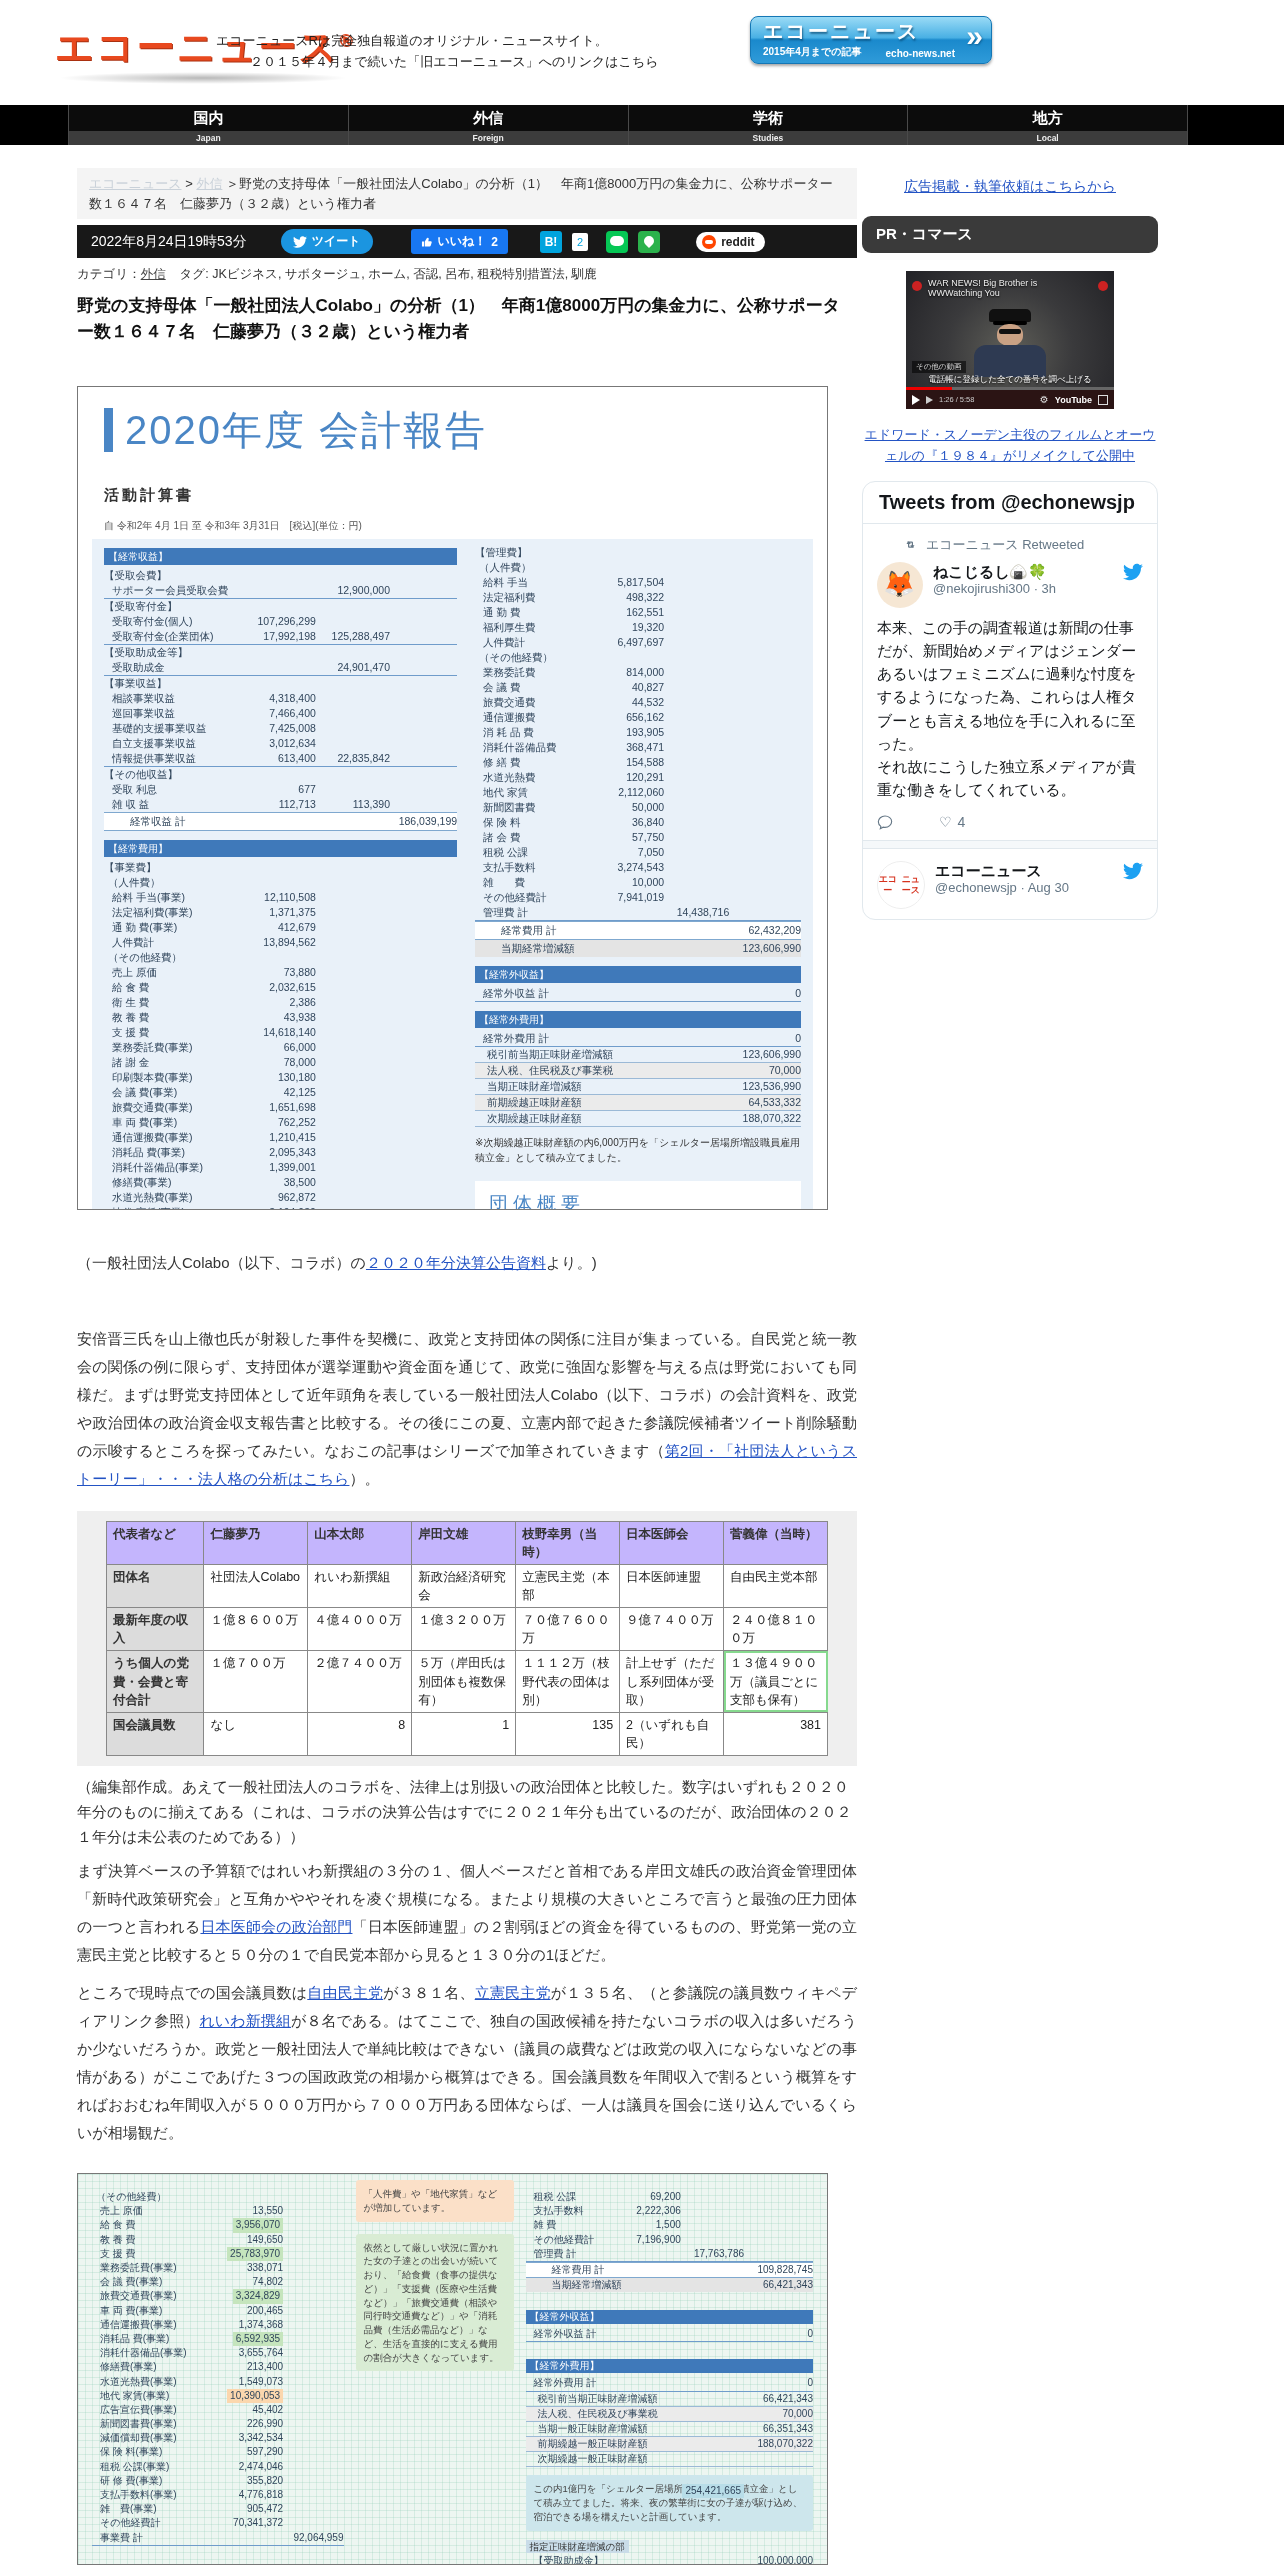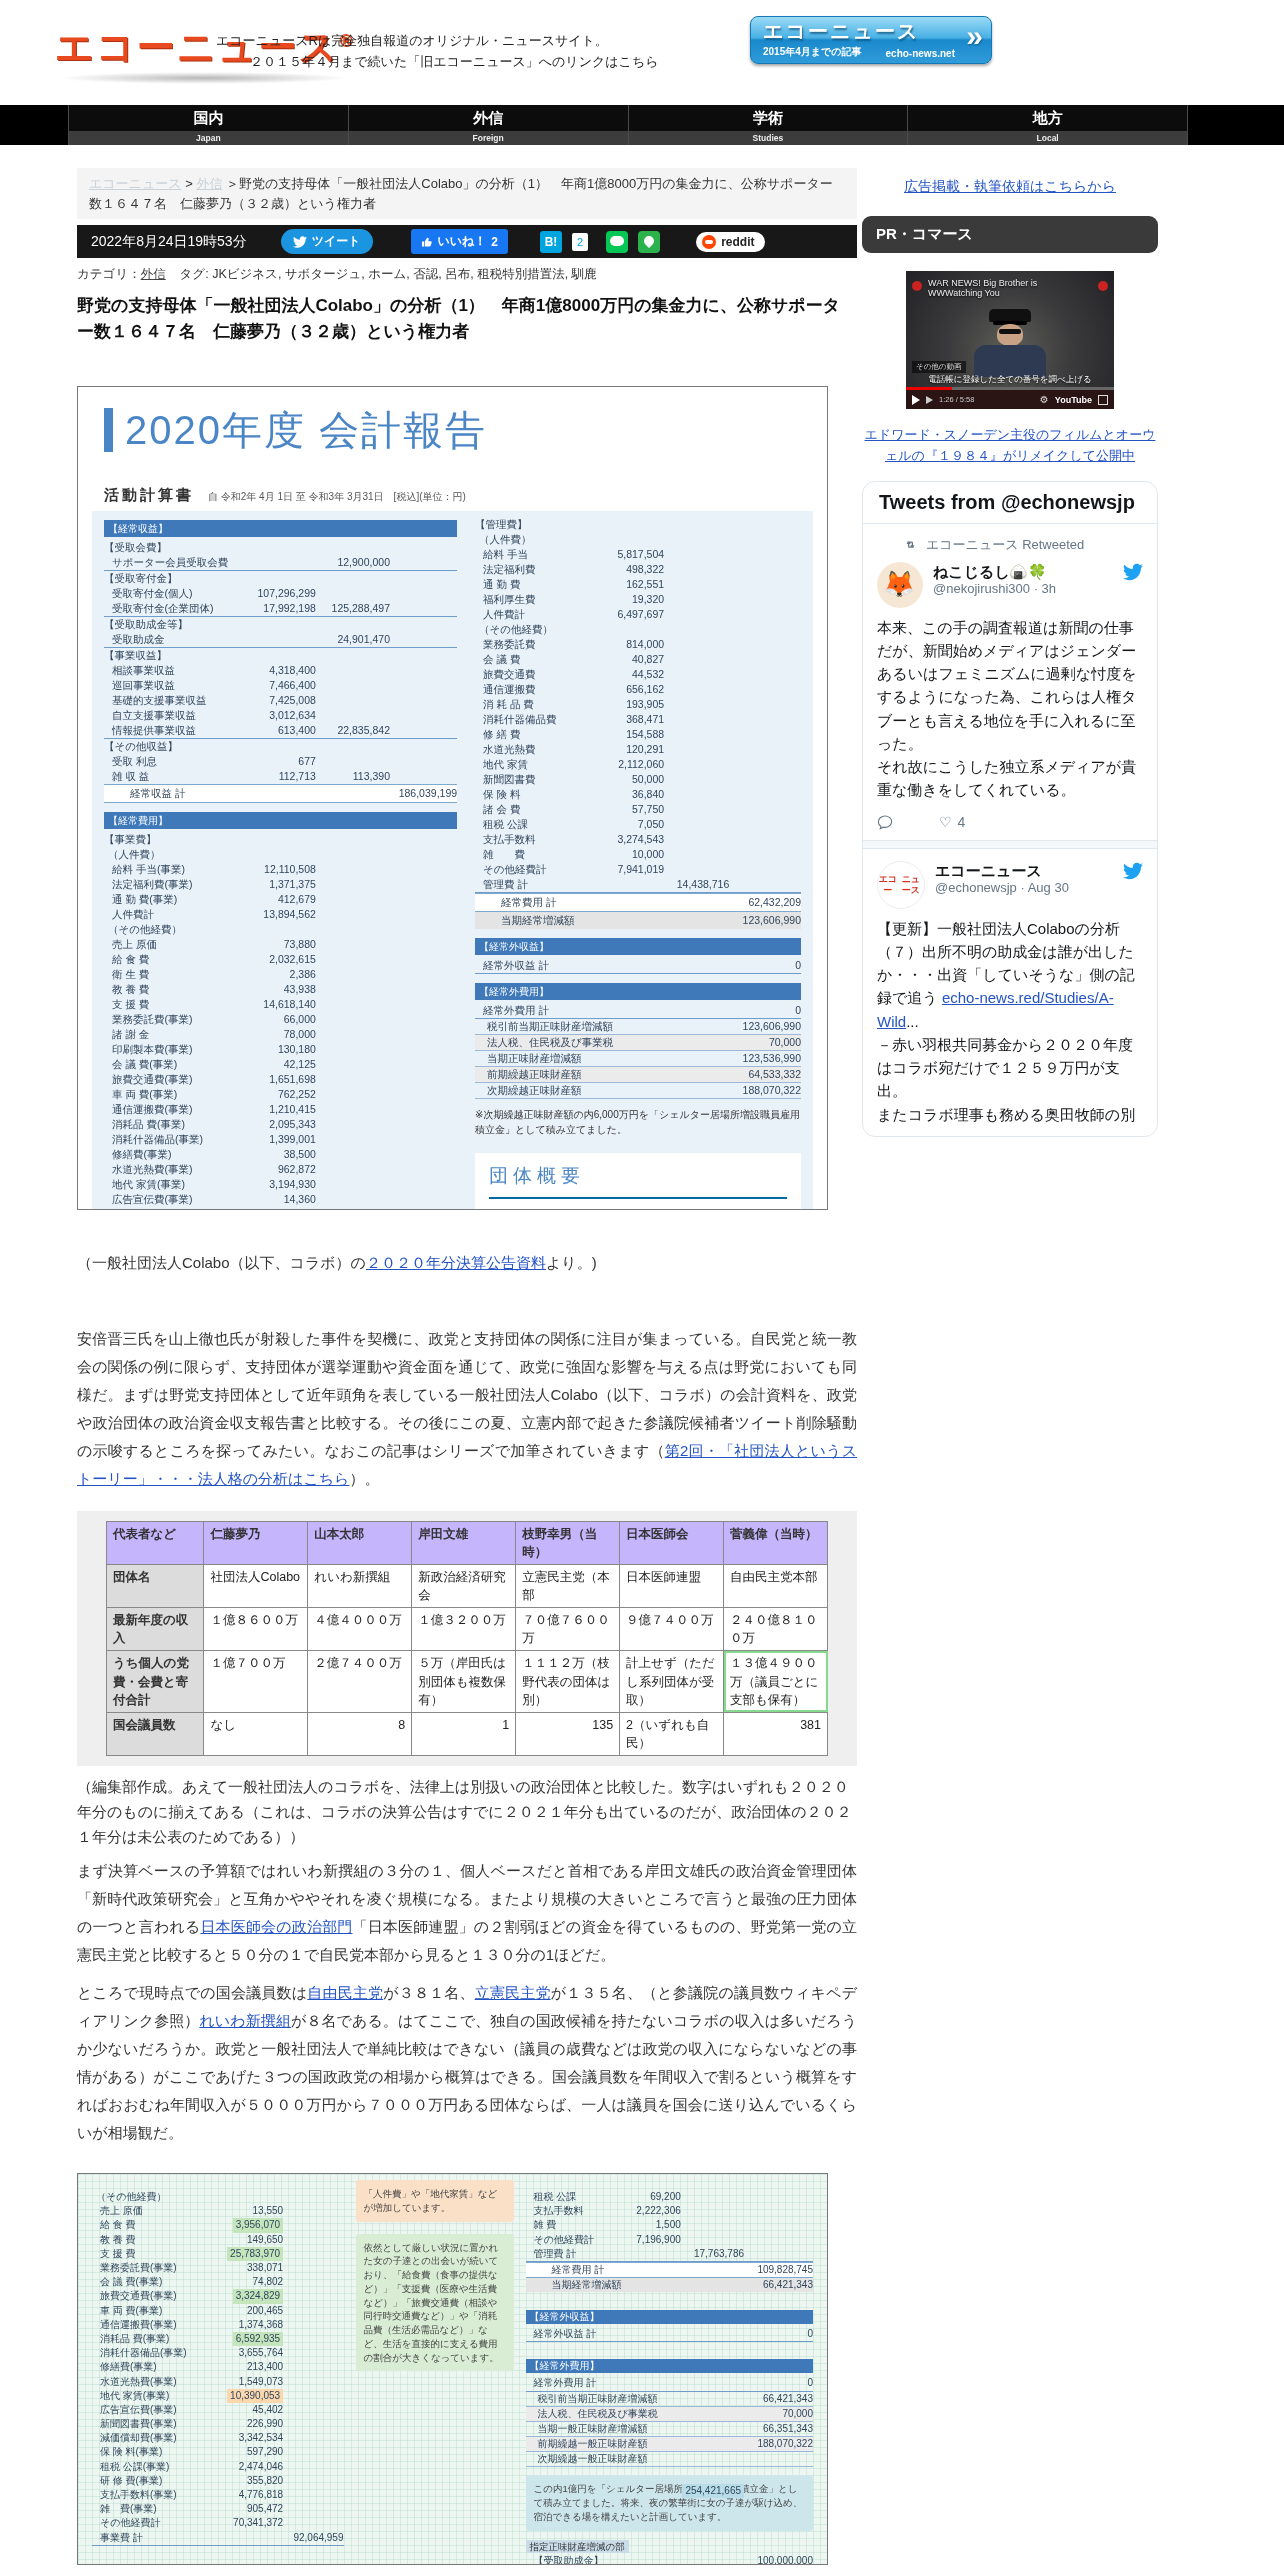--- a/index.html
+++ b/index.html
@@ -91,21 +91,21 @@
   .r1l .va{right:40%;}.r1l .vm{right:19%;}.r1l .vc{right:0;}
   .r1r .va{right:42%;}.r1r .vm{right:22%;}.r1r .vc{right:0;}
   .r2l .va{right:24%;}.r2l .vc{right:0;}
   .r2r .va{right:46%;}.r2r .vm{right:24%;}.r2r .vc{right:0;}
 
   
   .img1{margin-top:40px;width:751px;height:824px;border:1px solid #777;background:#fff;
         overflow:hidden;position:relative;padding-top:16px;box-sizing:border-box;}
   .r-title{display:flex;align-items:center;margin-left:26px;font-size:40px;color:#4a86c5;letter-spacing:2px;}
   .r-title-bar{display:inline-block;width:9px;height:44px;background:#4a86c5;margin-right:12px;}
-  .r-dochead{margin:28px 26px 6px;display:flex;align-items:baseline;gap:14px;}
+  .r-dochead{margin:28px 26px 6px;display:flex;align-items:baseline;gap:14px;flex-direction:column;}
   .r-doctitle{font-size:15px;font-weight:bold;color:#333;letter-spacing:3px;}
   .r-period{font-size:10px;color:#555;}
   .r-body{margin:4px 14px 0;background:#e9f1f9;padding:6px 12px;display:flex;gap:18px;}
   .r-body .colA{width:52%;}
   .r-body .colB{width:48%;}
   .r-note{margin-top:8px;font-size:10px;line-height:1.5;color:#333;}
   .org-box{margin-top:16px;background:#fff;padding:10px 14px 14px;}
   .org-h{font-size:19px;color:#4a86c5;letter-spacing:5px;border-bottom:2px solid #0369a1;padding-bottom:8px;}
 
   
@@ -937,20 +937,17 @@
             <span>ニュース</span>
           </div>
           <div class="t-names">
             <div class="t-name">エコーニュース</div>
             <div class="t-handle">@echonewsjp · Aug 30</div>
           </div>
           <svg class="t-bird" width="20" height="20" viewBox="0 0 24 24" fill="#1da1f2">
               <path d="M23.954 4.569c-.885.389-1.83.654-2.825.775 1.014-.611 1.794-1.574 2.163-2.723-.951.555-2.005.959-3.127 1.184-.896-.959-2.173-1.559-3.591-1.559-2.717 0-4.92 2.203-4.92 4.917 0 .39.045.765.127 1.124C7.691 8.094 4.066 6.13 1.64 3.161c-.427.722-.666 1.561-.666 2.475 0 1.71.87 3.213 2.188 4.096-.807-.026-1.566-.248-2.228-.616v.061c0 2.385 1.693 4.374 3.946 4.827-.413.111-.849.171-1.296.171-.314 0-.615-.03-.916-.086.631 1.953 2.445 3.377 4.604 3.417-1.68 1.319-3.809 2.105-6.102 2.105-.39 0-.779-.023-1.17-.067 2.189 1.394 4.768 2.209 7.557 2.209 9.054 0 13.999-7.496 13.999-13.986 0-.209 0-.42-.015-.63.961-.689 1.8-1.56 2.46-2.548z"></path>
             </svg>
         </div>
-        <div class="t-text">【更新】一般社団法人Colaboの分析（７）出所不明の助成金は誰が出したか・・・出資「していそうな」側の記録で追う <a class="lnk">echo-news.red/Studies/A-Wild</a>...
-－赤い羽根共同募金から２０２０年度はコラボ宛だけで１２５９万円が支出。
-またコラボ理事も務める奥田牧師の別</div>
       </div>
     </div>
   </aside>
 
 </div>
 
 </body></html>

